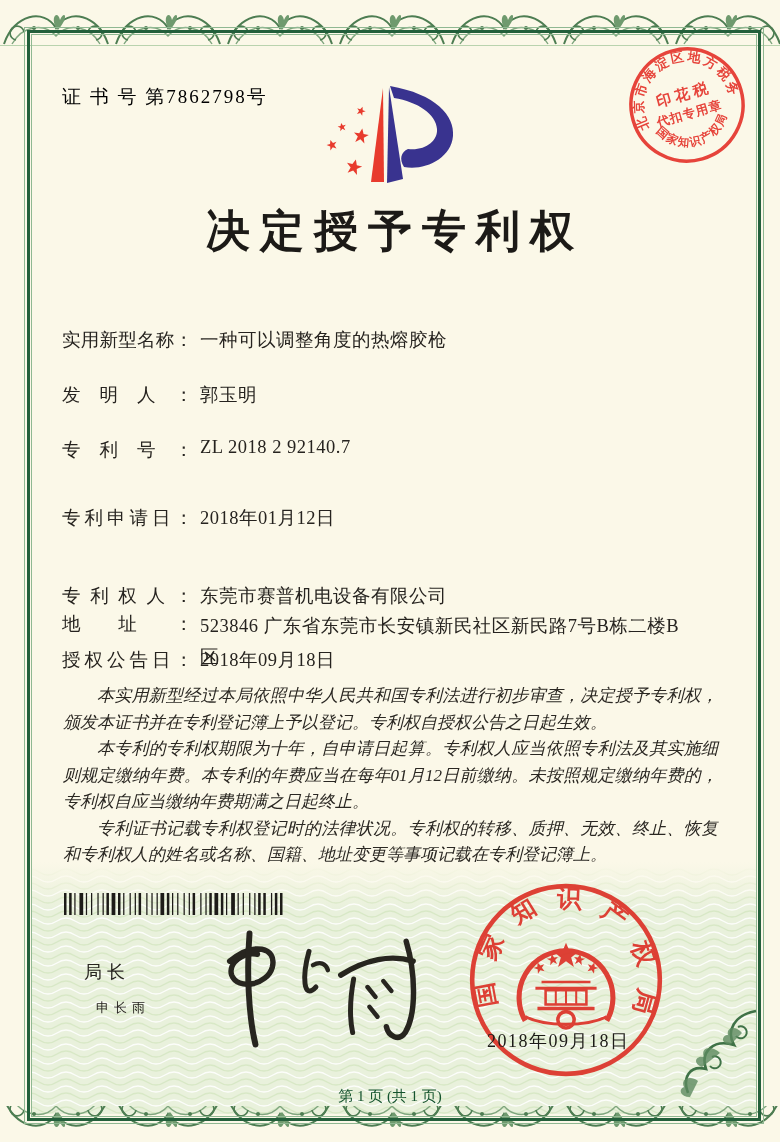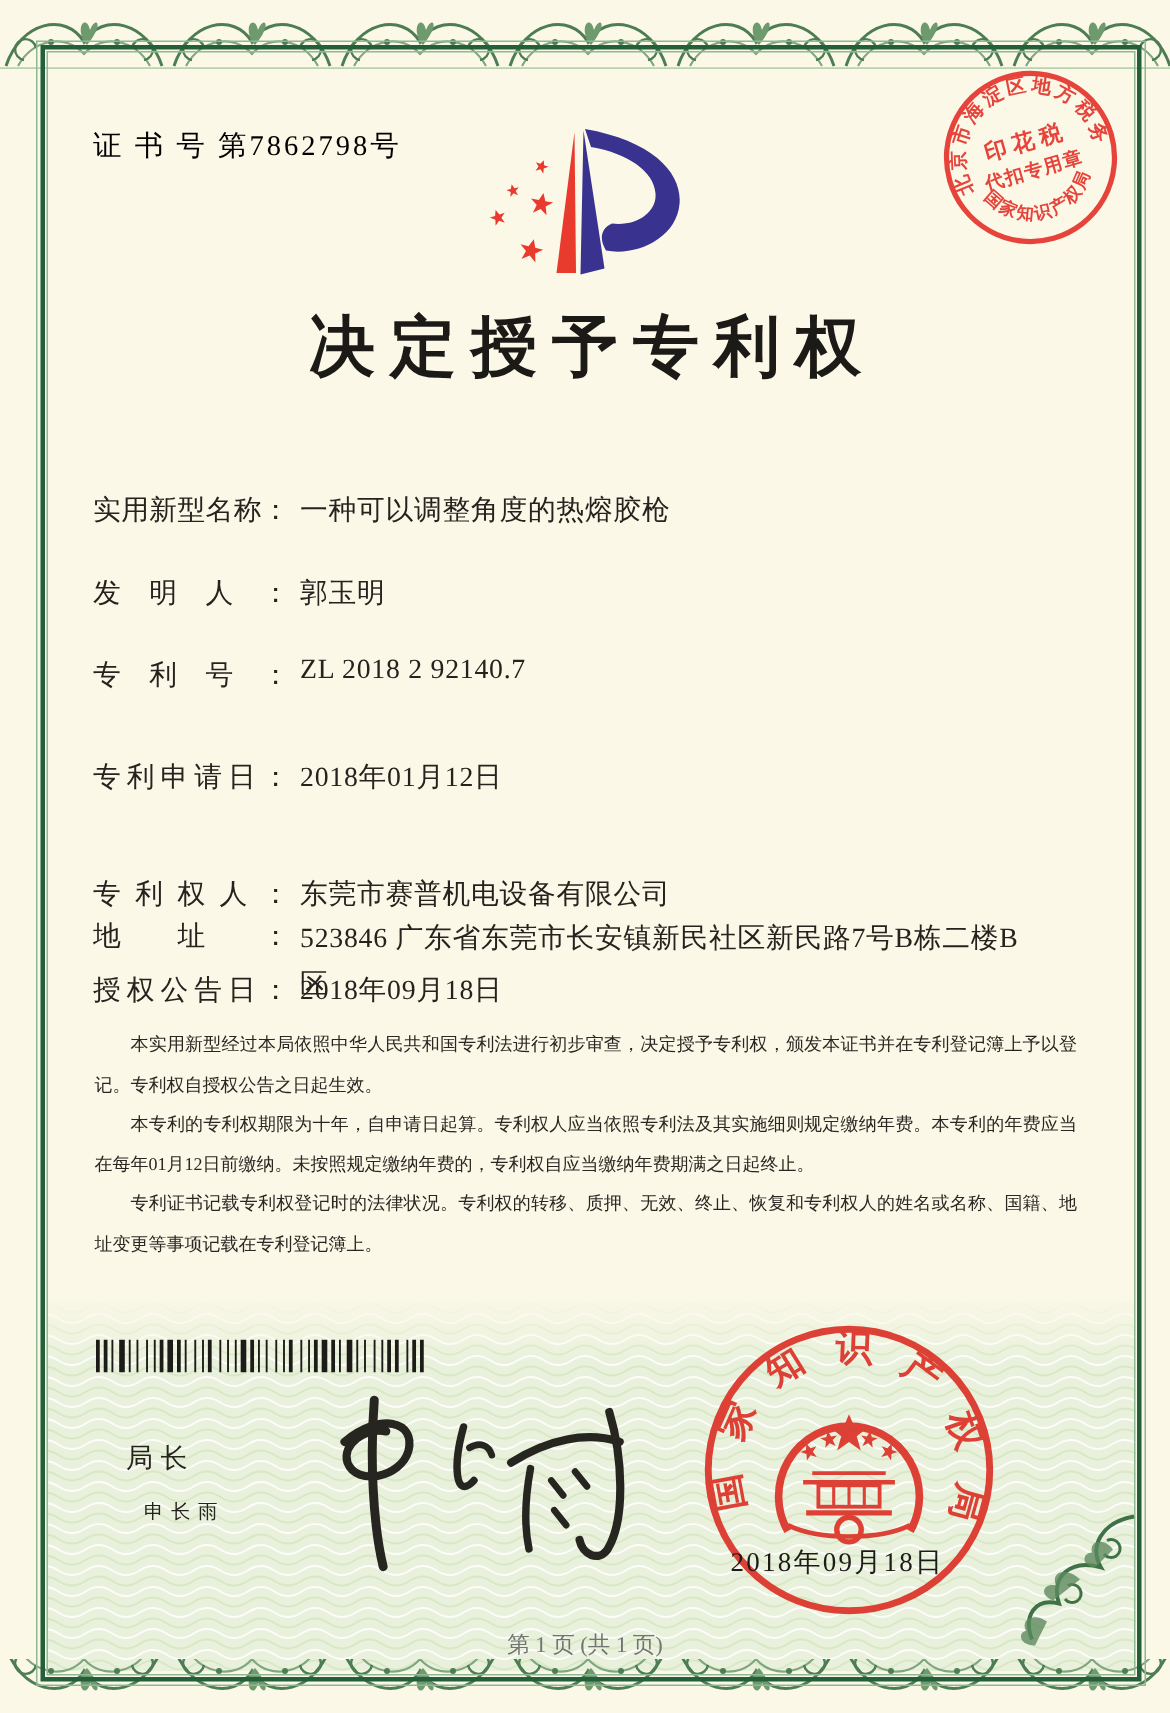--- a/index.html
+++ b/index.html
@@ -30,32 +30,32 @@
   
   .frow{left:62px;font-size:18.5px;z-index:2;white-space:nowrap;}
   .flabel{display:inline-block;width:131px;text-align:justify;text-align-last:justify;vertical-align:top;}
   .fvalue{display:inline-block;margin-left:7px;vertical-align:top;letter-spacing:0.5px;font-family:Liberation Serif, serif;}
   .frow-addr{white-space:normal;margin-top:12px;}
   .frow-addr .fvalue{width:482px;line-height:31px;}
   .r1{top:327px;} .r2{top:382px;} .r3{top:437px;} .r4{top:492px;margin-top:13px;} .r5{top:547px;margin-top:36px;} .r6{top:599px;}
   .rg{top:647px;width:668px;}
   .grant-right{position:absolute;left:368px;top:0;}
   
-  .paras{left:63px;top:683px;width:655px;font-size:12px;line-height:26.5px;
-         text-align:justify;color:#2a2722;z-index:2;}
+  .paras{left:63px;top:683px;width:655px;font-size:17px;line-height:26.5px;
+         text-align:justify;color:#2a2722;z-index:2;font-style:italic;}
   .paras p{margin:0;text-indent:2em;}
   
   .barcode{left:64px;top:893px;z-index:2;}
   .officer-title{left:84px;top:960px;font-size:18px;letter-spacing:5px;z-index:2;}
   .officer-name{left:96px;top:999px;font-size:13px;letter-spacing:5px;z-index:2;}
   .signature{left:192px;top:920px;z-index:3;}
   .seal{left:464px;top:878px;z-index:3;}
   .seal-date{left:487px;top:1029px;font-size:18px;letter-spacing:1.5px;color:#1d1b18;z-index:4;}
   .corner{left:676px;top:1005px;z-index:2;}
-  .footer{left:0;right:0;top:1087px;text-align:center;font-size:15px;color:#737373;z-index:2;}
+  .footer{left:0;right:0;top:1087px;text-align:center;font-size:15px;color:#14532d;z-index:2;}
 </style>
 </head>
 <body>
 
 <svg width="0" height="0" style="position:absolute" aria-hidden="true">
   <defs>
     <path id="star5" d="M0,-10 L2.94,-3.09 10,-3.09 4.05,1.55 6.18,9.05 0,4.5 -6.18,9.05 -4.05,1.55 -10,-3.09 -2.94,-3.09 Z"></path>
     <g id="motifT">
       <path d="M4,44 C14,14 44,8 56,28 C68,8 98,14 108,44" fill="none" stroke="#4d7d52" stroke-width="2"></path>
       <path d="M12,44 C22,26 44,22 56,36 C68,22 90,26 100,44" fill="none" stroke="#7fa67e" stroke-width="1.4"></path>

